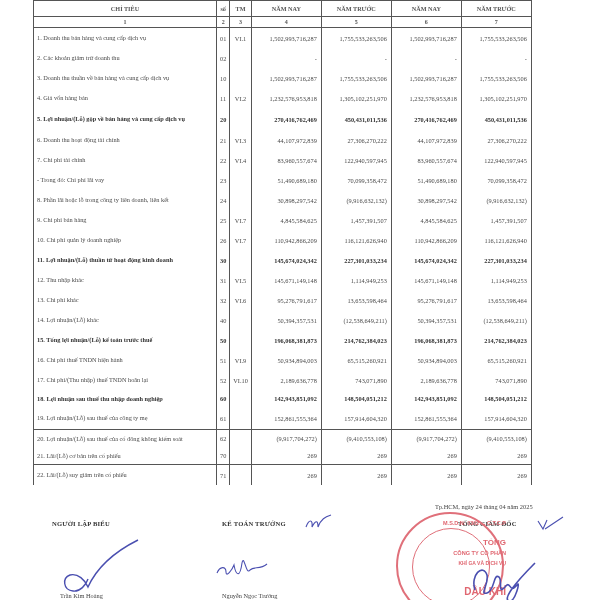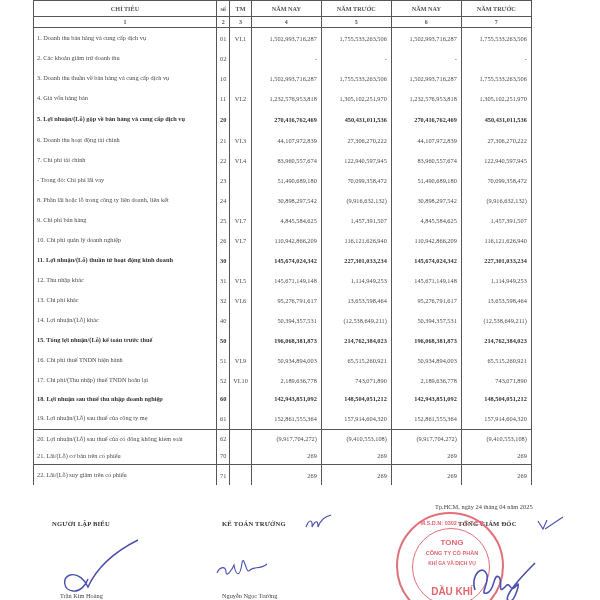--- a/index.html
+++ b/index.html
@@ -30,21 +30,21 @@
   .col-val  { width: 70px; }
 
   .date { position: absolute; left: 435px; top: 503px; font-size: 6.4px; color: #444; }
   .sig-title { position: absolute; top: 520px; font-size: 6.6px; font-weight: bold; color: #333; letter-spacing: 0.2px; }
   .sig-name { position: absolute; top: 592px; font-size: 6.3px; color: #444; }
 
   .stamp { position: absolute; left: 396px; top: 512px; width: 108px; height: 108px;
            border: 2px solid #e0707a; border-radius: 50%; box-sizing: border-box; }
   .stamp-inner { position: absolute; left: 14px; top: 14px; width: 76px; height: 76px;
            border: 1px solid #e0707a; border-radius: 50%; }
-  .stamp-text { position: absolute; width: 108px; text-align: center; color: #e06670;
+  .stamp-text { position: absolute; width: 108px; text-align: right; color: #e06670;
            font-family: "Liberation Sans", sans-serif; font-weight: bold; }
   svg.sig { position: absolute; overflow: visible; }
 </style>
 </head>
 <body>
 
 <div class="page">
 
   <table class="fin">
     <colgroup>

